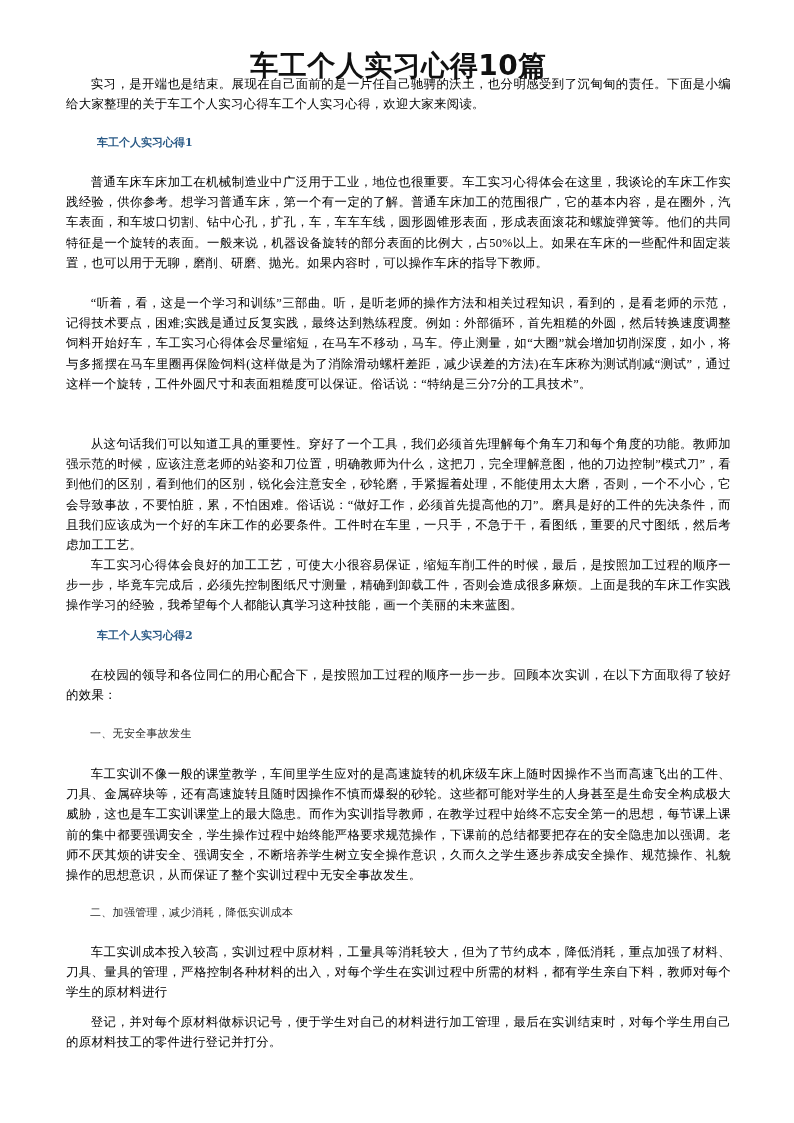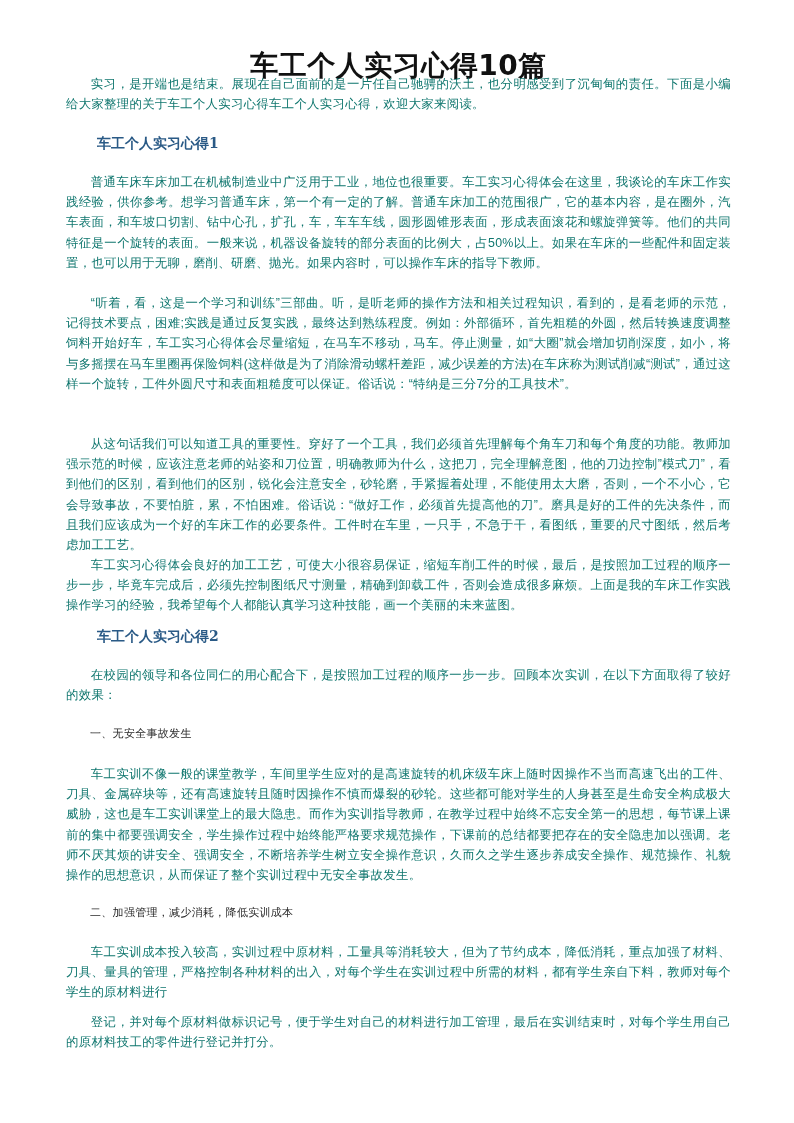--- a/index.html
+++ b/index.html
@@ -5,27 +5,27 @@
   html, body { margin: 0; padding: 0; background: #ffffff; }
   body { width: 794px; height: 1123px; overflow: hidden; position: relative; }
   .page { position: absolute; left: 66px; top: 0; width: 665px; }
   .title {
     position: absolute; left: 0; width: 665px; top: 32px;
     text-align: center; font-family: "DejaVu Sans", sans-serif;
     font-size: 28px; color: #111; letter-spacing: 0.5px; line-height: 30px;
   }
   .para {
     position: absolute; left: 0; width: 665px;
-    font-family: Liberation Sans, sans-serif; font-size: 12.4px; line-height: 20.2px;
-    color: #0f766e; text-indent: 2em; text-align: justify; margin: 0;
+    font-family: Liberation Serif, serif; font-size: 12.4px; line-height: 20.2px;
+    color: #000000; text-indent: 2em; text-align: justify; margin: 0;
     letter-spacing: 0.3px;
   }
   .heading {
     position: absolute; left: 31px;
-    font-family: "DejaVu Serif", serif; font-size: 14px; font-weight: bold;
+    font-family: "DejaVu Serif", serif; font-size: 11px; font-weight: bold;
     color: #2a5a86; line-height: 20px; margin: 0;
   }
   .subhead {
     position: absolute; left: 24px;
     font-family: "DejaVu Serif", serif; font-size: 11px; color: #2a2a2a;
     line-height: 20px; margin: 0; letter-spacing: 0.3px;
   }
 </style>
 </head>
 <body>

